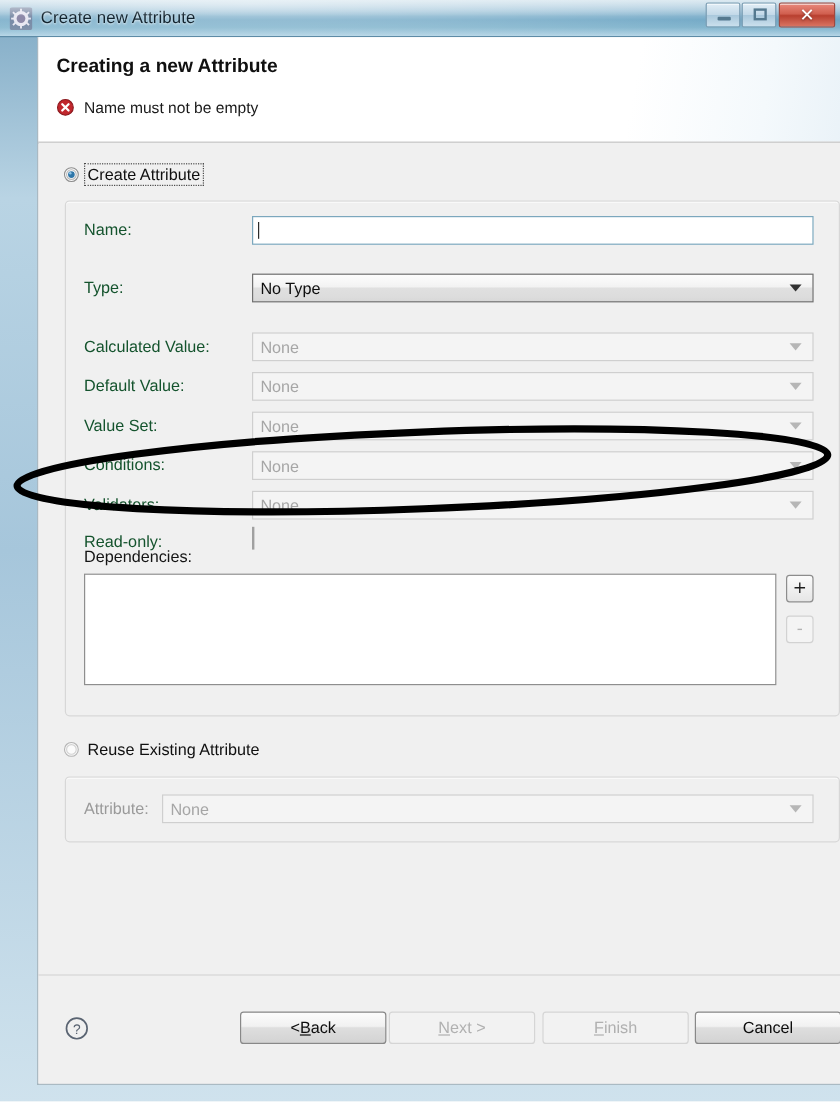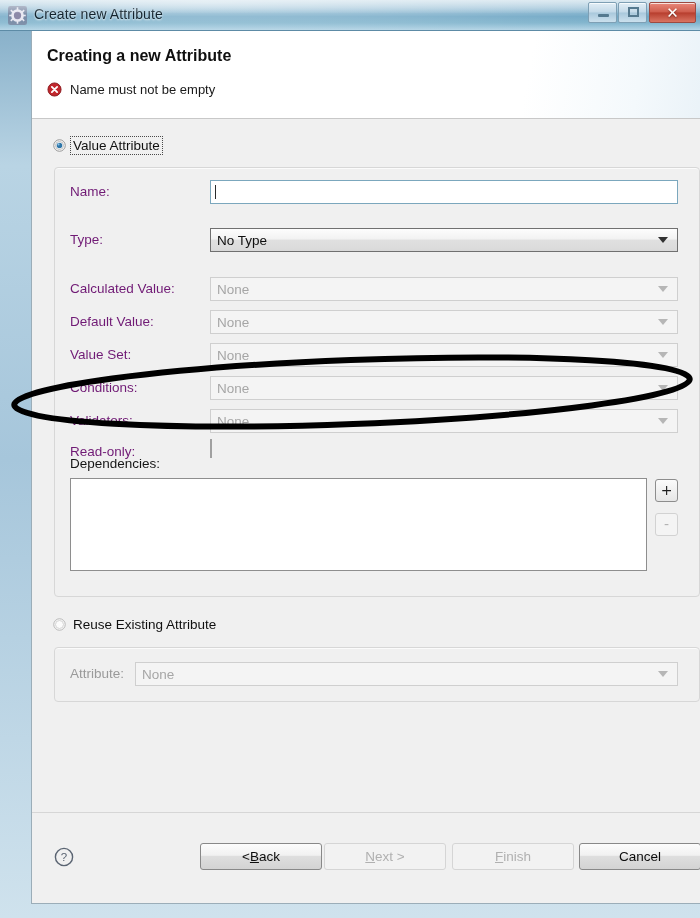--- a/index.html
+++ b/index.html
@@ -212,21 +212,21 @@
     position: absolute;
     left: 0;
     width: 100%;
     height: 26px;
   }
   .flabel {
     position: absolute;
     left: 15px;
     top: 4px;
     font-size: 13.5px;
-    color: #701a75;
+    color: #14532d;
     white-space: nowrap;
   }
   .flabel.disabled { color: #9a9a9a; }
 
   .fctl {
     position: absolute;
     left: 155px;
     width: 468px;
     box-sizing: border-box;
   }
@@ -446,21 +446,21 @@
 
     <div id="panel">
 
       <div class="radio-row" id="radio-create">
         <svg class="radio-dot" viewBox="0 0 14 14">
           <circle cx="7" cy="7" r="6.2" fill="#fbfbfb" stroke="#8e8e8e" stroke-width="1"></circle>
           <circle cx="7" cy="7" r="4.3" fill="#ffffff" stroke="#b9b9b9" stroke-width="1"></circle>
           <circle cx="7" cy="7" r="3" fill="#2f76a8"></circle>
           <circle cx="6" cy="5.8" r="1.1" fill="#8fc3e6"></circle>
         </svg>
-        <span class="radio-label focused">Value Attribute</span>
+        <span class="radio-label focused">Create Attribute</span>
       </div>
 
       <div class="groupbox" id="group-create">
 
         <div class="frow" style="top:12px;">
           <span class="flabel">Name:</span>
           <div class="fctl textinput focused">
             <span class="caret"></span>
           </div>
         </div>

